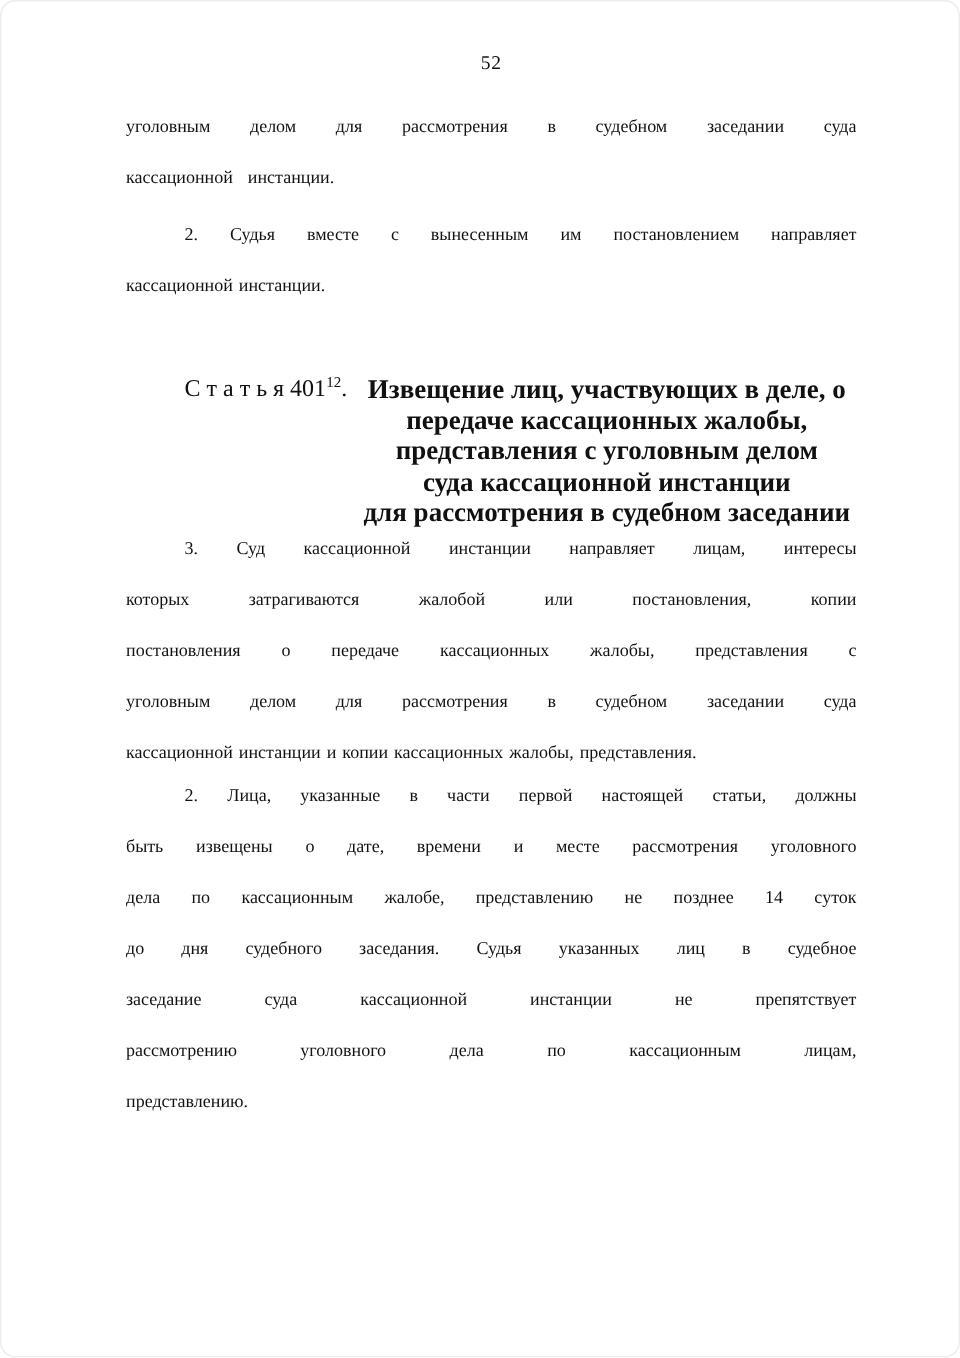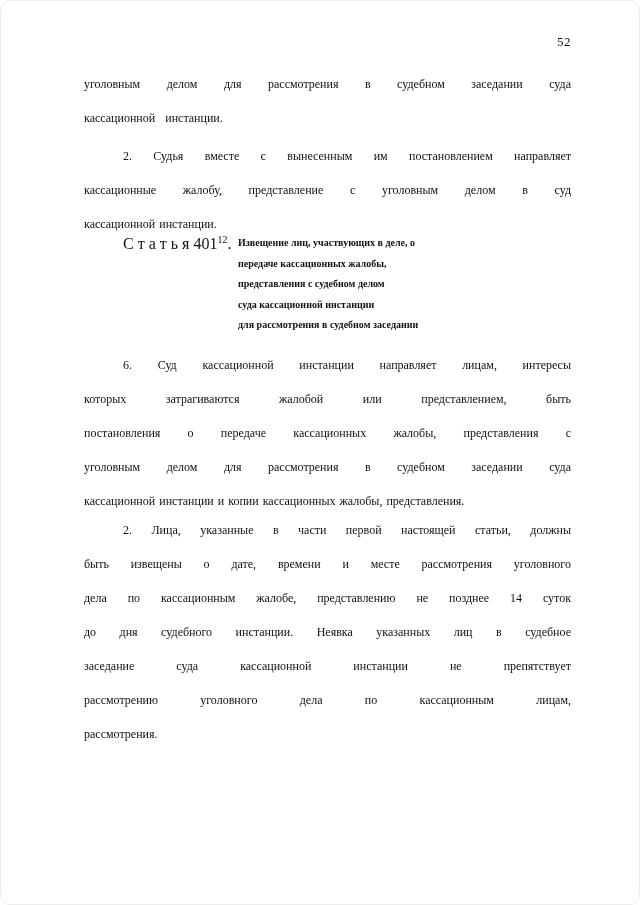--- a/index.html
+++ b/index.html
@@ -24,21 +24,21 @@
     left: 83px;
     width: 487px;
     top: 0;
     bottom: 0;
   }
   .pagenum {
     position: absolute;
     top: 33px;
     left: 0;
     width: 100%;
-    text-align: right;
+    text-align: center;
     font-size: 13px;
     letter-spacing: 0.5px;
   }
   .block {
     position: absolute;
     left: 0;
     width: 100%;
     font-size: 12px;
   }
   .block-a { top: 66px; }
@@ -61,41 +61,42 @@
     height: 0;
   }
   .indent {
     text-indent: 39px;
   }
   .gap {
     word-spacing: 7px;
   }
   .heading {
     position: absolute;
-    top: 232px;
+    top: 248px;
     left: 0;
     width: 100%;
+    text-align: center;
   }
   .heading-label {
     position: absolute;
     left: 39px;
     top: 0;
     line-height: 21px;
     font-size: 16px;
     white-space: nowrap;
   }
   .heading-label sup {
     font-size: 10px;
     line-height: 0;
     vertical-align: super;
   }
   .heading-title {
     margin-left: 154px;
     font-weight: bold;
-    font-size: 10px;
+    font-size: 18px;
   }
   .title-line {
     height: 20.5px;
     line-height: 20.5px;
     overflow: hidden;
   }
 </style>
 </head>
 <body>
 
@@ -104,47 +105,46 @@
 
     <div class="pagenum">52</div>
 
     <div class="block block-a">
       <div class="line jline">уголовным делом для рассмотрения в судебном заседании суда</div>
       <div class="line gap">кассационной инстанции.</div>
     </div>
 
     <div class="block block-b">
       <div class="line jline indent">2. Судья вместе с вынесенным им постановлением направляет</div>
-      <div class="line jline">кассационные жалобу, представление с уголовным делом в суд</div>
       <div class="line">кассационной инстанции.</div>
     </div>
 
     <div class="heading">
       <div class="heading-label"><span>С т а т ь я 401</span><sup>12</sup><span>.</span></div>
       <div class="heading-title">
         <div class="title-line">Извещение лиц, участвующих в деле, о</div>
         <div class="title-line">передаче кассационных жалобы,</div>
-        <div class="title-line">представления с судебном делом</div>
+        <div class="title-line">представления с уголовным делом</div>
         <div class="title-line">суда кассационной инстанции</div>
         <div class="title-line">для рассмотрения в судебном заседании</div>
       </div>
     </div>
 
     <div class="block block-c">
-      <div class="line jline indent">6. Суд кассационной инстанции направляет лицам, интересы</div>
-      <div class="line jline">которых затрагиваются жалобой или представлением, быть</div>
+      <div class="line jline indent">3. Суд кассационной инстанции направляет лицам, интересы</div>
+      <div class="line jline">которых затрагиваются жалобой или постановления, копии</div>
       <div class="line jline">постановления о передаче кассационных жалобы, представления с</div>
       <div class="line jline">уголовным делом для рассмотрения в судебном заседании суда</div>
       <div class="line">кассационной инстанции и копии кассационных жалобы, представления.</div>
     </div>
 
     <div class="block block-d">
       <div class="line jline indent">2. Лица, указанные в части первой настоящей статьи,  должны</div>
       <div class="line jline">быть извещены о  дате, времени  и  месте  рассмотрения  уголовного</div>
       <div class="line jline">дела  по кассационным жалобе,  представлению  не  позднее  14   суток</div>
-      <div class="line jline">до   дня судебного инстанции. Неявка   указанных   лиц   в   судебное</div>
+      <div class="line jline">до   дня судебного заседания. Судья   указанных   лиц   в   судебное</div>
       <div class="line jline">заседание суда кассационной инстанции не препятствует</div>
       <div class="line jline">рассмотрению уголовного дела по кассационным лицам,</div>
-      <div class="line">рассмотрения.</div>
+      <div class="line">представлению.</div>
     </div>
 
   </div>
 </div>
 
 </body></html>

